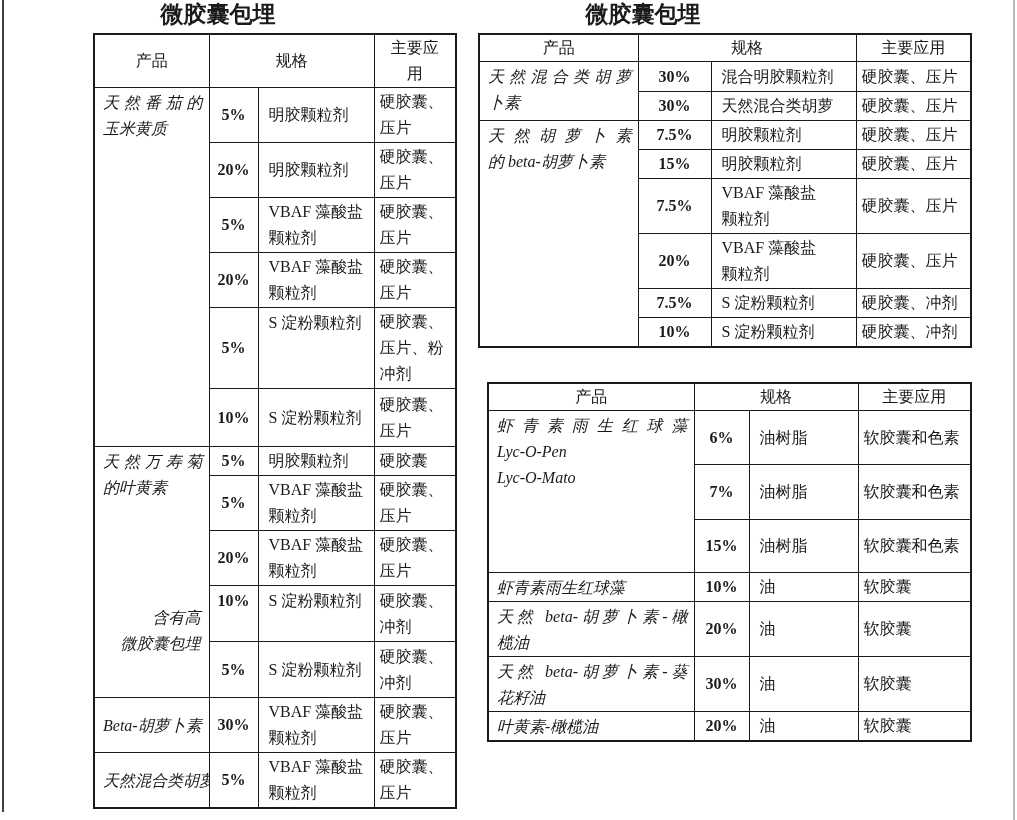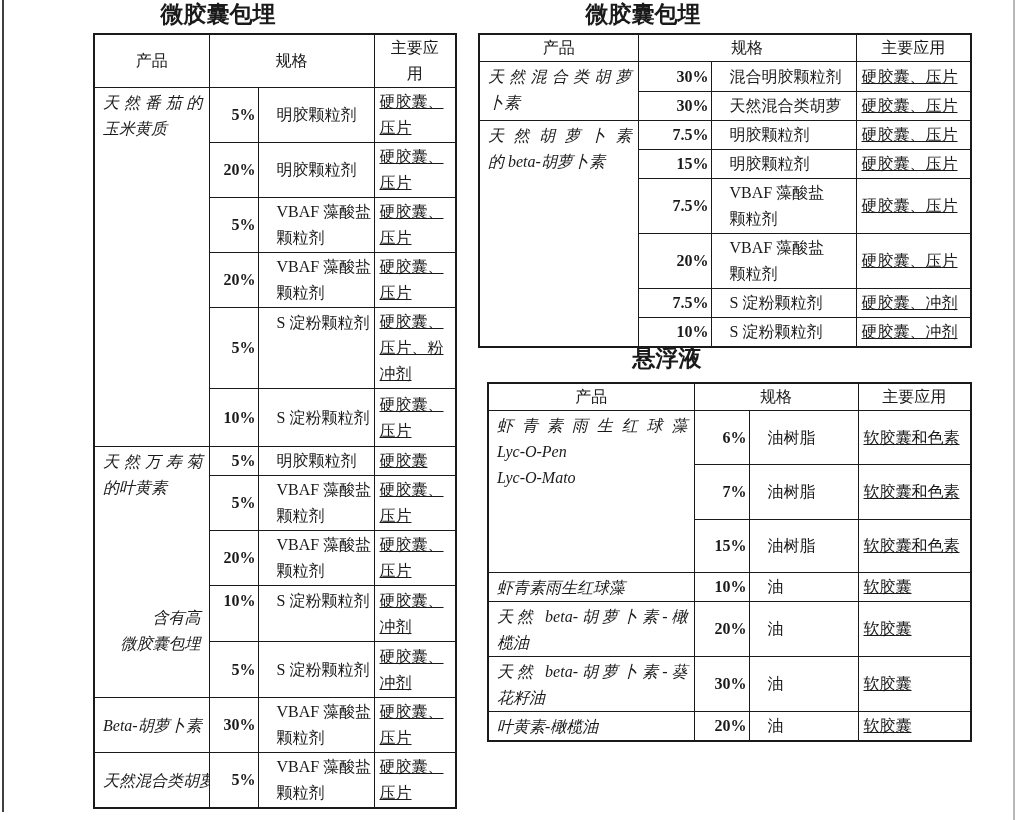--- a/index.html
+++ b/index.html
@@ -37,44 +37,43 @@
   }
   #tbl-left  { left: 93px;  top: 33px;  width: 362px; }
   #tbl-right { left: 478px; top: 33px;  width: 492px; }
   #tbl-susp  { left: 487px; top: 382px; width: 483px; }
 
   td { border: 1px solid #1a1a1a; overflow: hidden; }
 
   .hcell { text-align: center; vertical-align: middle; padding: 0 10px; }
 
   .prod { vertical-align: top; padding: 2px 6px 0 8px; position: relative; font-style: italic; }
-  .pct  { text-align: right; vertical-align: middle; font-weight: bold; padding: 0 2px; }
-  .form { vertical-align: middle; padding: 1px 2px 1px 18px; white-space: pre-line; }
-  .app  { vertical-align: middle; padding: 1px 8px 1px 5px; text-decoration: underline; }
+  .pct  { text-align: center; vertical-align: middle; font-weight: bold; padding: 0 2px; }
+  .form { vertical-align: middle; padding: 1px 2px 1px 10px; white-space: pre-line; }
+  .app  { vertical-align: middle; padding: 1px 8px 1px 5px; }
   .app-nw { white-space: nowrap; }
 
   .j { text-align: justify; text-align-last: justify; }
   .note {
     position: absolute;
     right: 8px; bottom: 40px;
     text-align: right;
     white-space: nowrap;
   }
 </style>
 </head>
 <body>
 
 <div id="page">
 
   <div id="edge-left" class="edge"></div>
   <div id="edge-right" class="edge"></div>
 
   <div id="title-left" class="tbl-title">微胶囊包埋</div>
   <div id="title-right" class="tbl-title">微胶囊包埋</div>
-  <div id="title-susp" class="tbl-title">悬浮液</div>
 
   <table id="tbl-left">
     <colgroup>
         <col style="width:115px">
         <col style="width:49px">
         <col style="width:116px">
         <col style="width:82px">
       </colgroup>
     <tbody>
         <tr style="height:50px">

